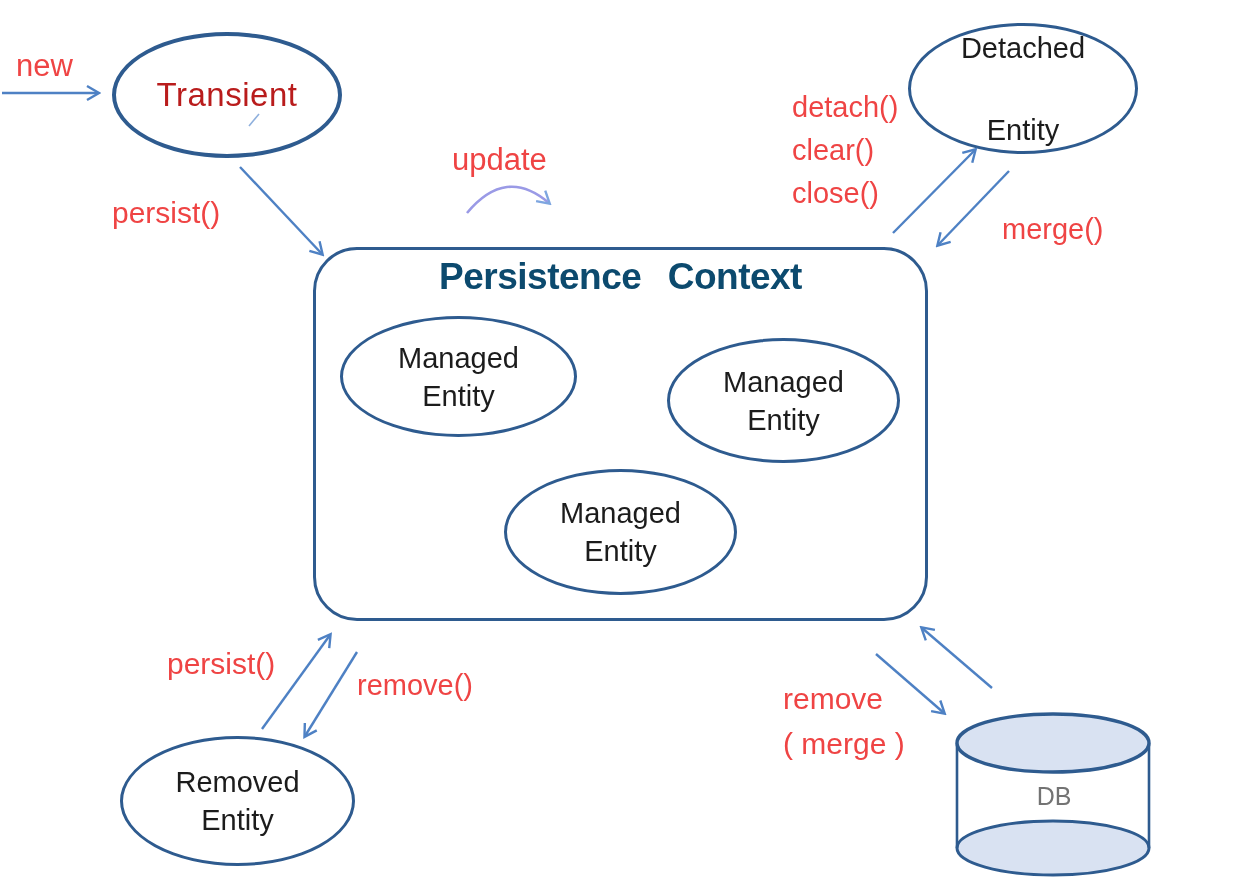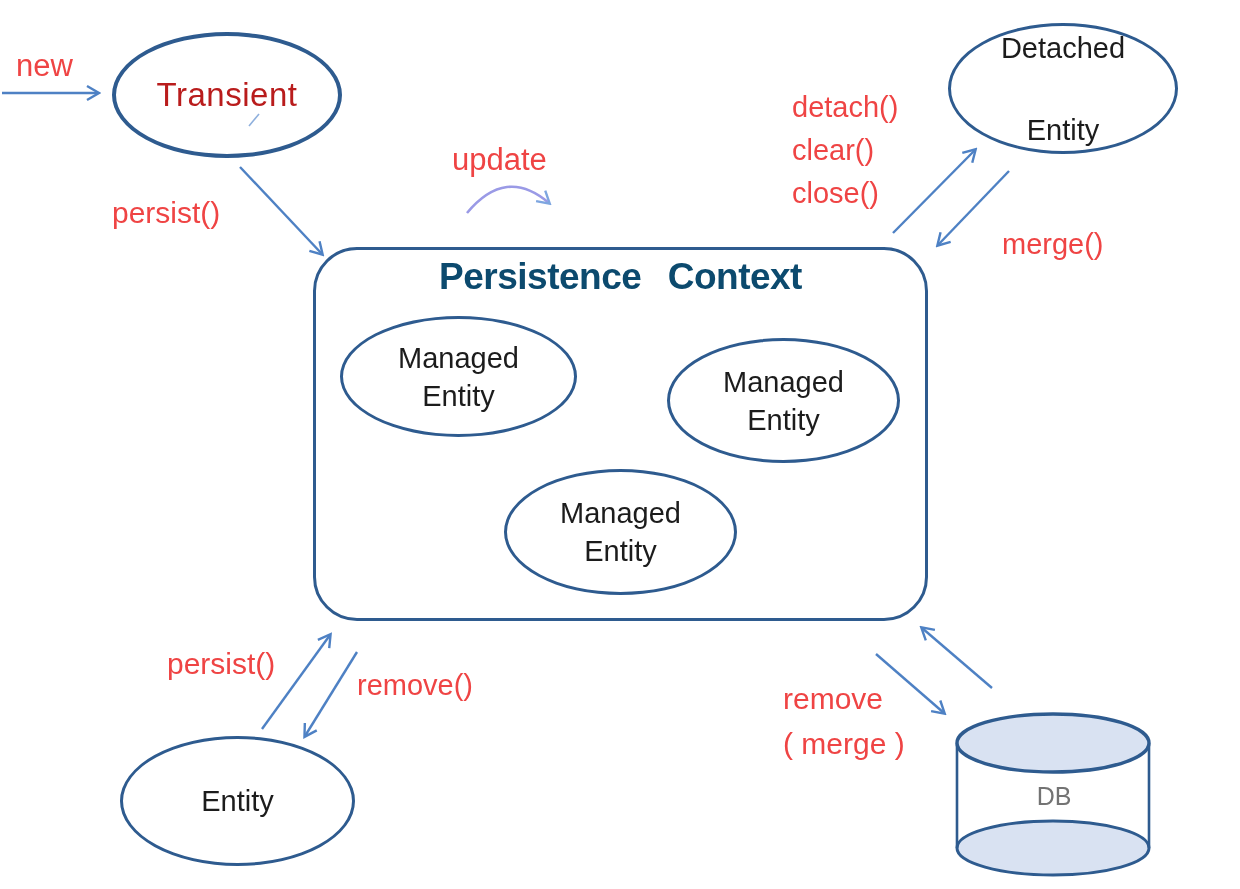--- a/index.html
+++ b/index.html
@@ -28,21 +28,21 @@
     font-size: 29px;
     line-height: 38px;
     color: #1c1c1c;
   }
   .transient {
     left: 112px; top: 32px; width: 230px; height: 126px;
     border-width: 4px;
     z-index: 2;
   }
   .transient .line { font-size: 33px; line-height: 44px; color: #b91c1c; letter-spacing: 0.5px; }
-  .detached { left: 948px; top: 23px; width: 230px; height: 131px; gap: 44px; }
+  .detached { left: 908px; top: 23px; width: 230px; height: 131px; gap: 44px; }
   .removed  { left: 120px; top: 736px; width: 235px; height: 130px; }
   .managed-1 { left: 340px; top: 316px; width: 237px; height: 121px; }
   .managed-2 { left: 667px; top: 338px; width: 233px; height: 125px; }
   .managed-3 { left: 504px; top: 469px; width: 233px; height: 126px; }
   .pc-box {
     position: absolute;
     left: 313px; top: 247px; width: 615px; height: 374px;
     box-sizing: border-box;
     border: 3px solid #2e5b8f;
     border-radius: 44px;
@@ -66,21 +66,21 @@
     color: #ef4444;
     white-space: nowrap;
     z-index: 4;
   }
   .lbl-new       { left: 16px;  top: 48px;  font-size: 31px; }
   .lbl-persist-t { left: 112px; top: 196px; font-size: 30px; }
   .lbl-update    { left: 452px; top: 142px; font-size: 31px; }
   .lbl-detach    { left: 792px; top: 91px;  }
   .lbl-clear     { left: 792px; top: 134px; }
   .lbl-close     { left: 792px; top: 177px; }
-  .lbl-merge     { left: 1002px; top: 228px; text-align: center; }
+  .lbl-merge     { left: 1002px; top: 213px; text-align: center; }
   .lbl-persist-r { left: 167px; top: 647px; font-size: 30px; }
   .lbl-remove    { left: 357px; top: 669px; }
   .lbl-commit    { left: 783px; top: 682px; font-size: 30px; }
   .lbl-flush     { left: 783px; top: 727px; font-size: 30px; }
   .lbl-db {
     left: 1022px; top: 782px; width: 64px;
     font-size: 25px; text-align: center; color: #737373;
     z-index: 7;
   }
   svg.overlay {
@@ -101,20 +101,21 @@
   <div class="ellipse transient">
     <span class="line">Transient</span>
   </div>
 
   <div class="ellipse detached">
     <span class="line">Detached</span>
     <span class="line">Entity</span>
   </div>
 
   <div class="ellipse removed">
+    <span class="line">Removed</span>
     <span class="line">Entity</span>
   </div>
 
   <div class="ellipse managed-1">
     <span class="line">Managed</span>
     <span class="line">Entity</span>
   </div>
 
   <div class="ellipse managed-2">
     <span class="line">Managed</span>

